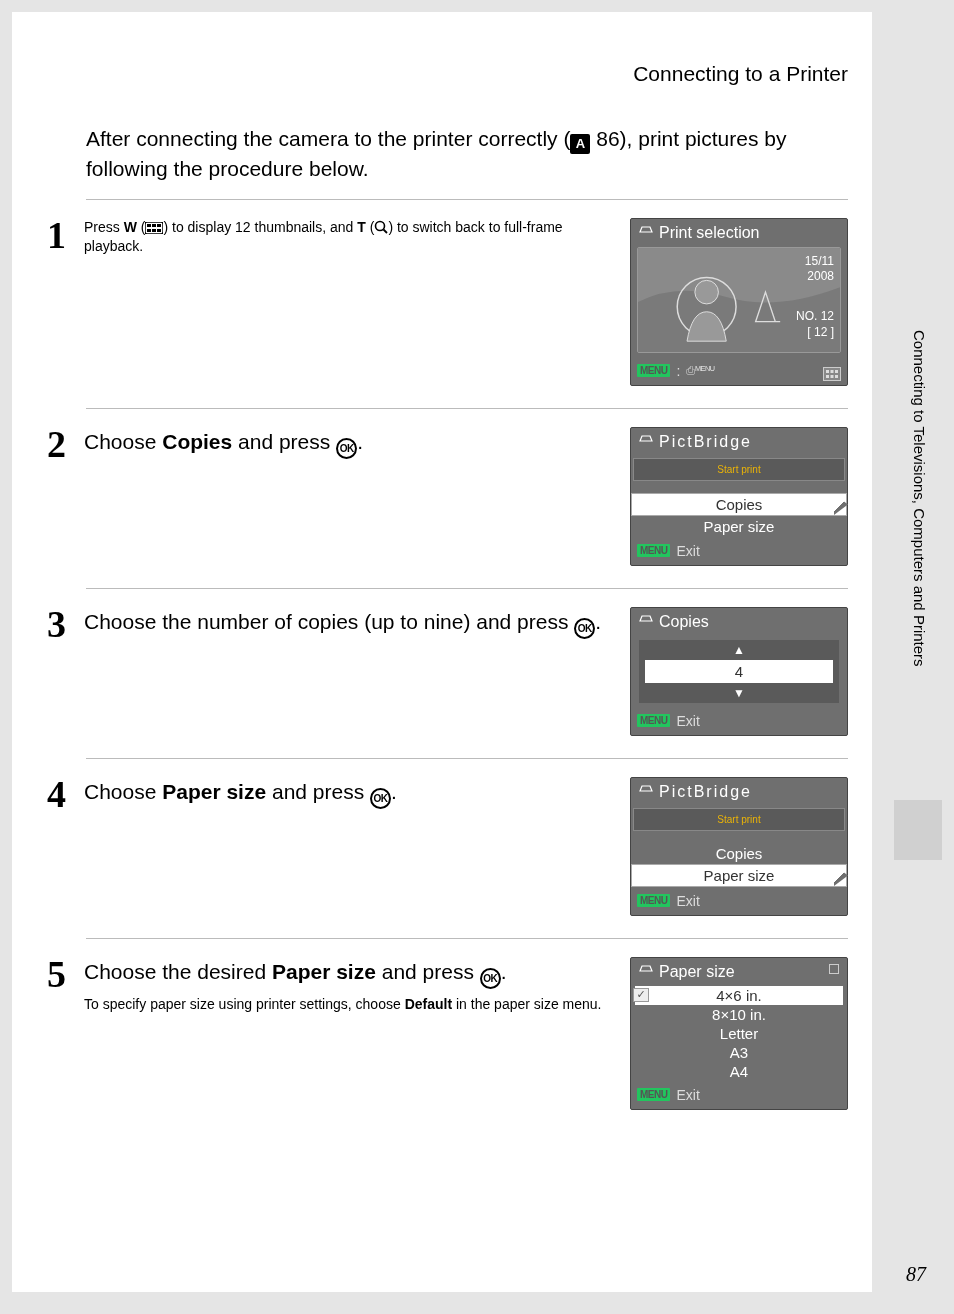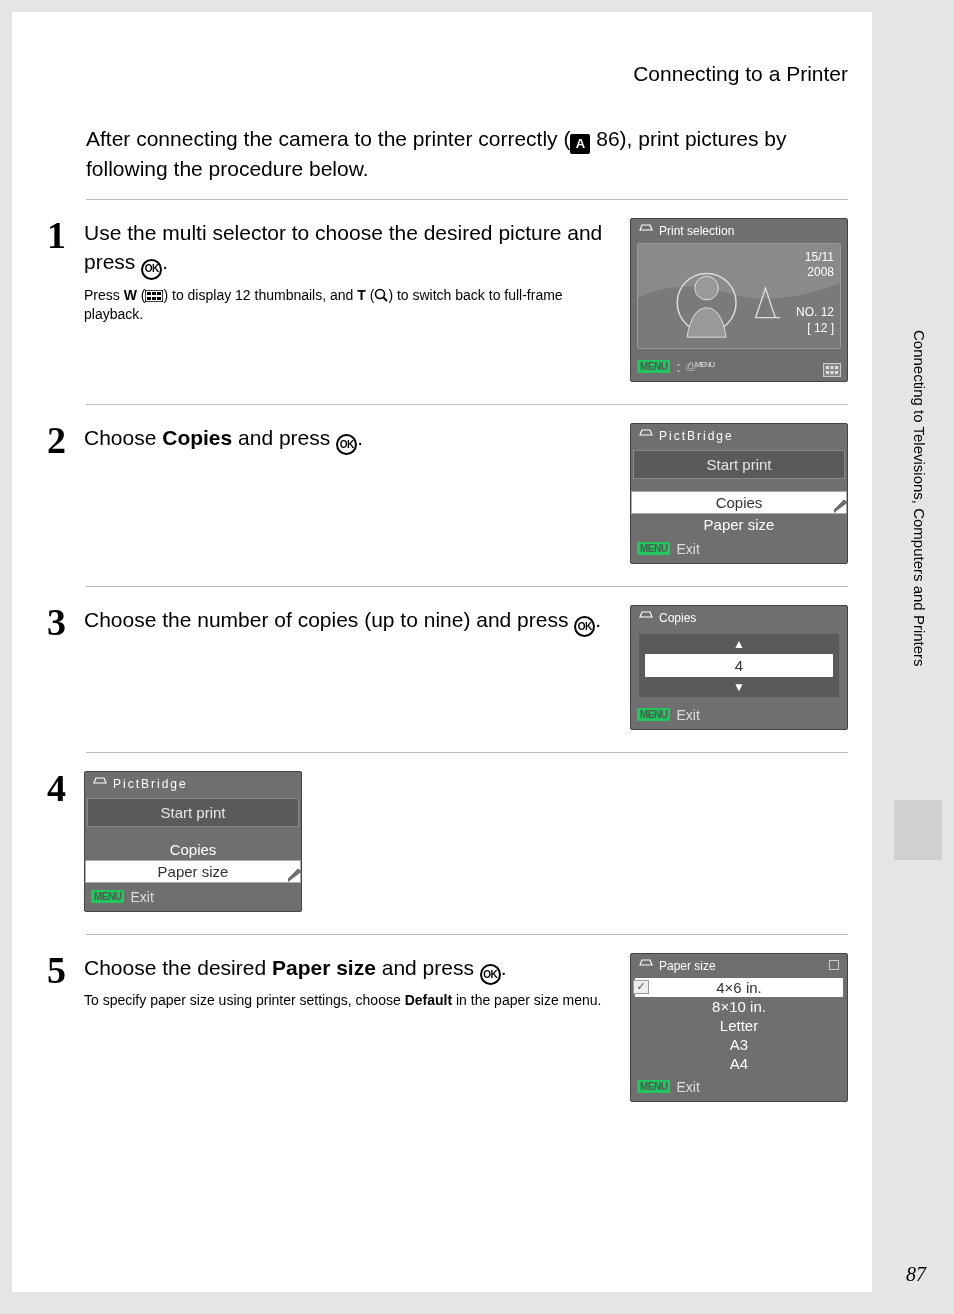--- a/index.html
+++ b/index.html
@@ -119,21 +119,21 @@
     color: #fff;
     font-size: 14px;
     position: relative;
     border-radius: 2px;
   }
   .lcd-header {
     display: flex;
     align-items: center;
     gap: 6px;
     padding: 5px 20px 3px 8px;
-    font-size: 12px;
+    font-size: 16px;
   }
   .lcd-title-ps { letter-spacing: 2px; }
   .print-icon {
     width: 14px; height: 14px; display:inline-block;
   }
   .lcd-body { padding: 0 6px 4px 6px; }
   .lcd-footer {
     display: flex;
     align-items: center;
     gap: 6px;
@@ -175,23 +175,23 @@
     position: absolute; right: 6px; bottom: 4px;
     width: 18px; height: 14px;
     border: 1px solid #ccc;
     background: #888;
     display: flex; align-items:center; justify-content:center;
   }
   
   .menu-zone { padding: 4px 2px 2px 2px; }
   .menu-bar {
     background: #5a5a5a;
-    color: #e5e5e5;
+    color: #eab308;
     text-align: center;
-    font-size: 15px;
+    font-size: 10px;
     padding: 5px 0;
     margin-bottom: 12px;
     border: 1px solid #888;
   }
   .menu-row {
     text-align: center;
     font-size: 15px;
     padding: 2px 0;
     color: #fff;
   }
@@ -297,23 +297,20 @@
 
     <p class="intro">
       <span>After connecting the camera to the printer correctly (</span><span class="ref-icon">A</span>&nbsp;<span>86</span><span>), print pictures by following the procedure below.</span>
     </p>
 
     <div class="steps">
 
       <div class="step">
         <div class="step-num">1</div>
         <div class="step-body">
-          <p class="step-title">
-            <span>Use the multi selector to choose the desired picture and press </span><span class="ok-icon">OK</span><span>.</span>
-          </p>
           <p class="step-sub">
             <span>Press </span><span class="w-icon bold">W</span><span> (</span><span class="thumb-icon">
                 <svg width="18" height="12" viewBox="0 0 18 12">
                   <rect x="0" y="0" width="18" height="12" rx="2" fill="none" stroke="#000" stroke-width="1.5"></rect>
                   <rect x="2" y="2" width="4" height="3" fill="#000"></rect>
                   <rect x="7" y="2" width="4" height="3" fill="#000"></rect>
                   <rect x="12" y="2" width="4" height="3" fill="#000"></rect>
                   <rect x="2" y="7" width="4" height="3" fill="#000"></rect>
                   <rect x="7" y="7" width="4" height="3" fill="#000"></rect>
                   <rect x="12" y="7" width="4" height="3" fill="#000"></rect>
@@ -422,20 +419,25 @@
             <div class="lcd-footer">
               <span class="menu-chip">MENU</span>
               <span>Exit</span>
             </div>
           </div>
         </div>
       </div>
 
       <div class="step">
         <div class="step-num">4</div>
+        <div class="step-body">
+          <p class="step-title">
+            <span>Choose </span><span class="bold">Paper size</span><span> and press </span><span class="ok-icon">OK</span>.
+          </p>
+        </div>
         <div class="screen">
           <div class="lcd">
             <div class="lcd-header">
               <span class="print-icon"><svg viewBox="0 0 14 14">
                     <path d="M3 1 L11 1 L13 6 L1 6 Z" fill="none" stroke="#fff" stroke-width="1.2"></path>
                   </svg></span>
               <span class="lcd-title-ps">PictBridge</span>
             </div>
             <div class="menu-zone">
               <div class="menu-bar">Start print</div>

